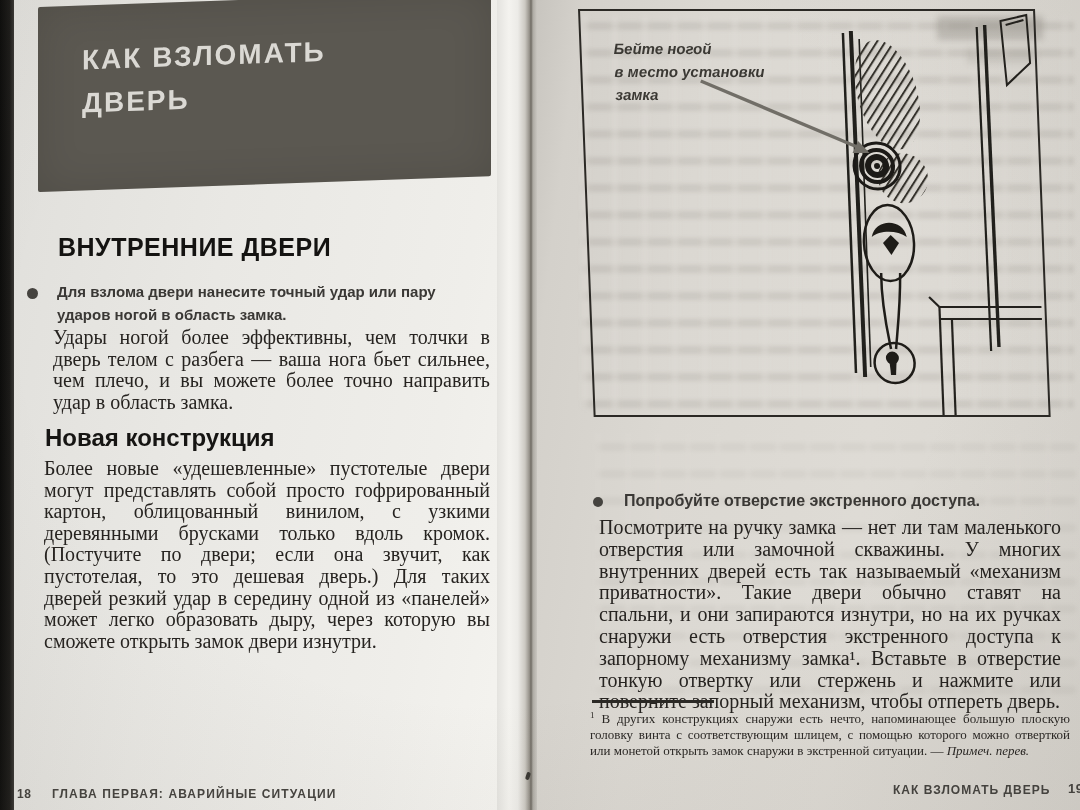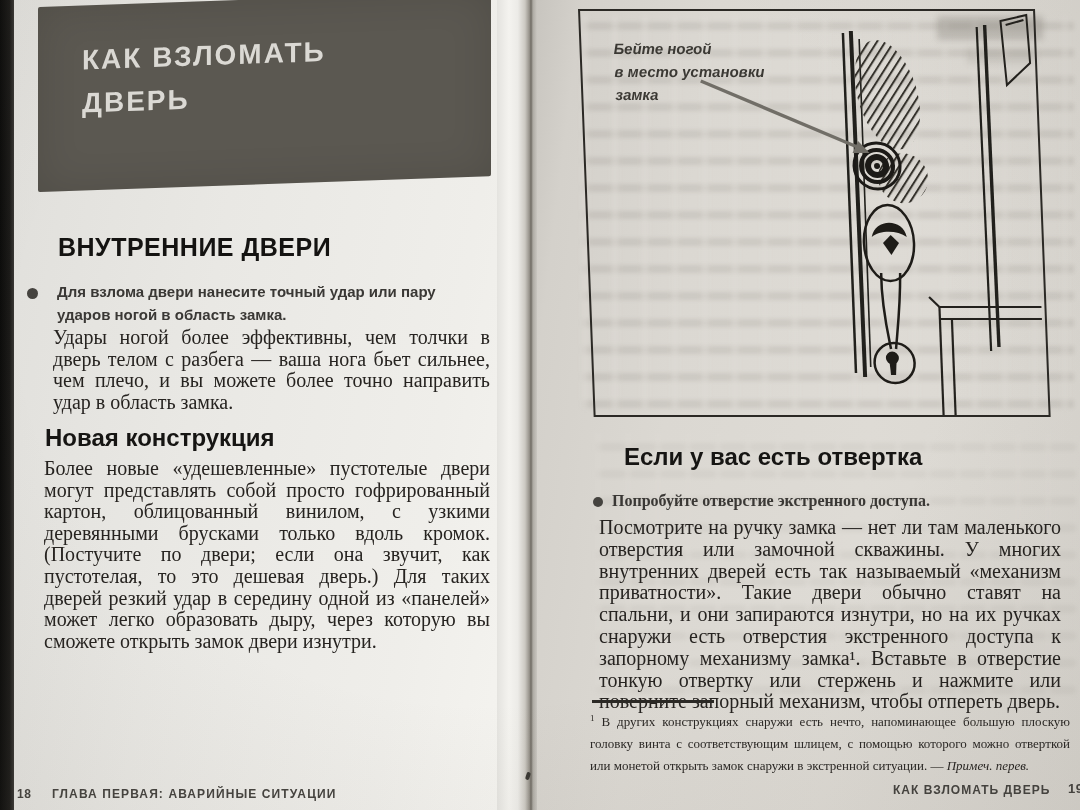--- a/index.html
+++ b/index.html
@@ -51,21 +51,21 @@
   .figure-box{position:absolute;left:41px;top:9px;width:453px;height:404px;
        border:2.5px solid #2b2925;transform:skewX(2.2deg);transform-origin:top left;z-index:1;}
   .figure-caption{position:absolute;left:32px;top:26px;width:200px;z-index:2;
        font-weight:bold;font-style:italic;font-size:15px;line-height:23px;color:#3b3934;}
   .figure-caption span{display:block;}
   .figure-svg{position:absolute;left:0;top:0;width:453px;height:404px;}
 
   .z2{z-index:2;}
   .fn-rule{position:absolute;left:55px;top:700px;width:122px;height:2.5px;background:#2b2925;z-index:2;}
   .footnote{position:absolute;left:53px;top:707px;width:480px;z-index:2;
-       font-family:"Liberation Serif",serif;font-size:13px;line-height:22px;color:#2a2724;text-align:justify;}
+       font-family:"Liberation Serif",serif;font-size:13px;line-height:16px;color:#2a2724;text-align:justify;}
   .footnote sup{font-size:9px;}
   .footnote i{font-style:italic;}
 </style>
 </head>
 <body>
 
 <div class="photo">
 
   <div class="cover-edge"></div>
   <div class="page-edge-highlight"></div>
@@ -162,24 +162,23 @@
           <path d="M348,296 L338,286"></path>
         </g>
 
         <g>
           <path d="M118,70 L272,136" stroke="#716e67" stroke-width="3.5" fill="none"></path>
           <polygon points="284,142 267,142 273,130" fill="#716e67"></polygon>
         </g>
       </svg>
     </div>
 
-    <div class="h-sub z2" style="left:87px;top:443px;">Если у вас есть отвертка</div>
 
     <div class="bullet-dot z2" style="left:56px;top:497px;width:10px;height:10px;"></div>
-    <div class="lead z2" style="left:75px;top:489px;width:412px;font-size:16px;font-family:Liberation Serif, serif;">Попробуйте отверстие экстренного доступа.</div>
+    <div class="lead z2" style="left:87px;top:489px;width:412px;font-size:16px;">Попробуйте отверстие экстренного доступа.</div>
 
     <div class="serif z2" style="left:62px;top:517px;width:462px;line-height:21.8px;">Посмотрите на ручку замка — нет ли там маленького отверстия или замочной скважины. У многих внутренних дверей есть так называемый «механизм приватности». Такие двери обычно ставят на спальни, и они запираются изнутри, но на их ручках снаружи есть отверстия экстренного доступа к запорному механизму замка¹. Вставьте в отверстие тонкую отвертку или стержень и нажмите или поверните запорный механизм, чтобы отпереть дверь.</div>
 
     <div class="fn-rule"></div>
     <div class="footnote"><sup>1</sup><span> В других конструкциях снаружи есть нечто, напоминающее большую плоскую головку винта с соответствующим шлицем, с помощью которого можно отверткой или монетой открыть замок снаружи в экстренной ситуации. — </span><i>Примеч. перев.</i></div>
 
     <div class="footer-txt z2" style="left:356px;top:783px;letter-spacing:1px;">КАК ВЗЛОМАТЬ ДВЕРЬ</div>
     <div class="footer-txt z2" style="left:531px;top:781px;font-size:13px;">19</div>
   </div>
 

